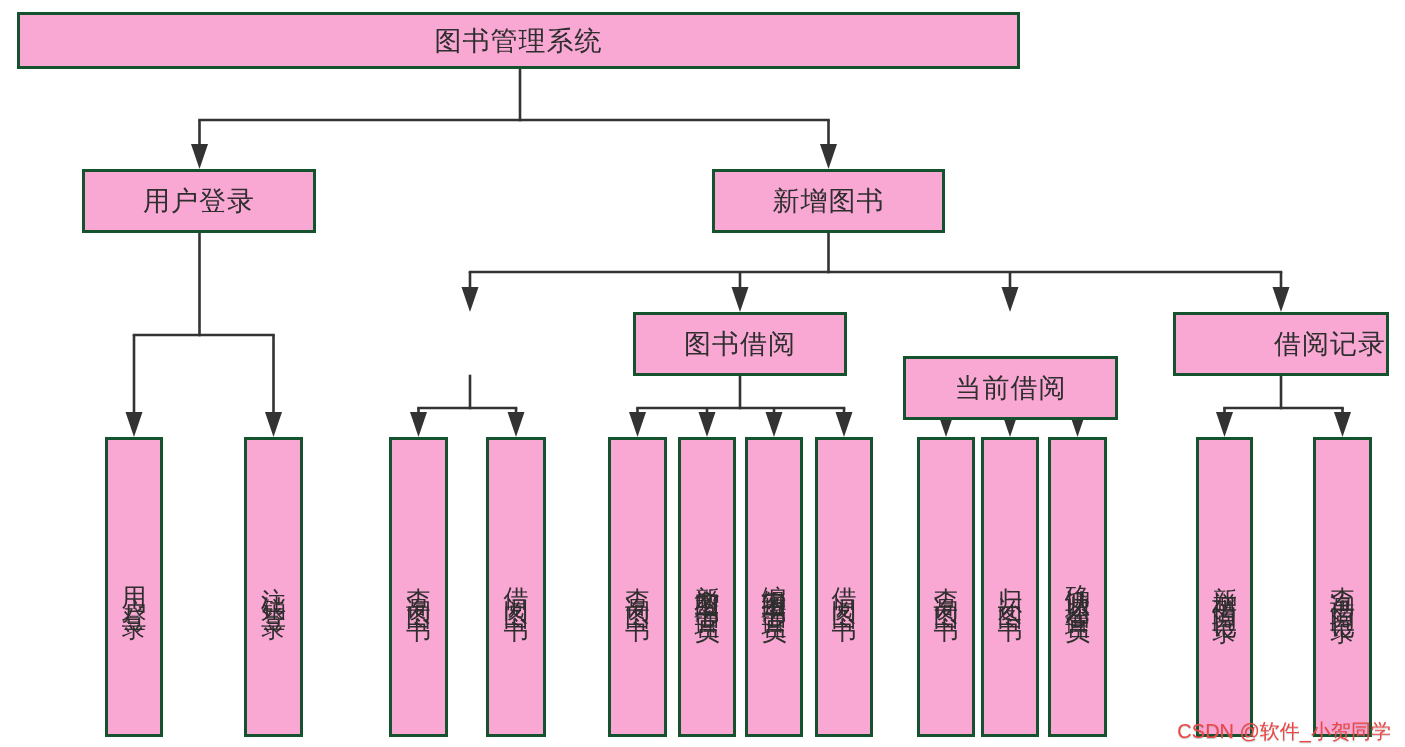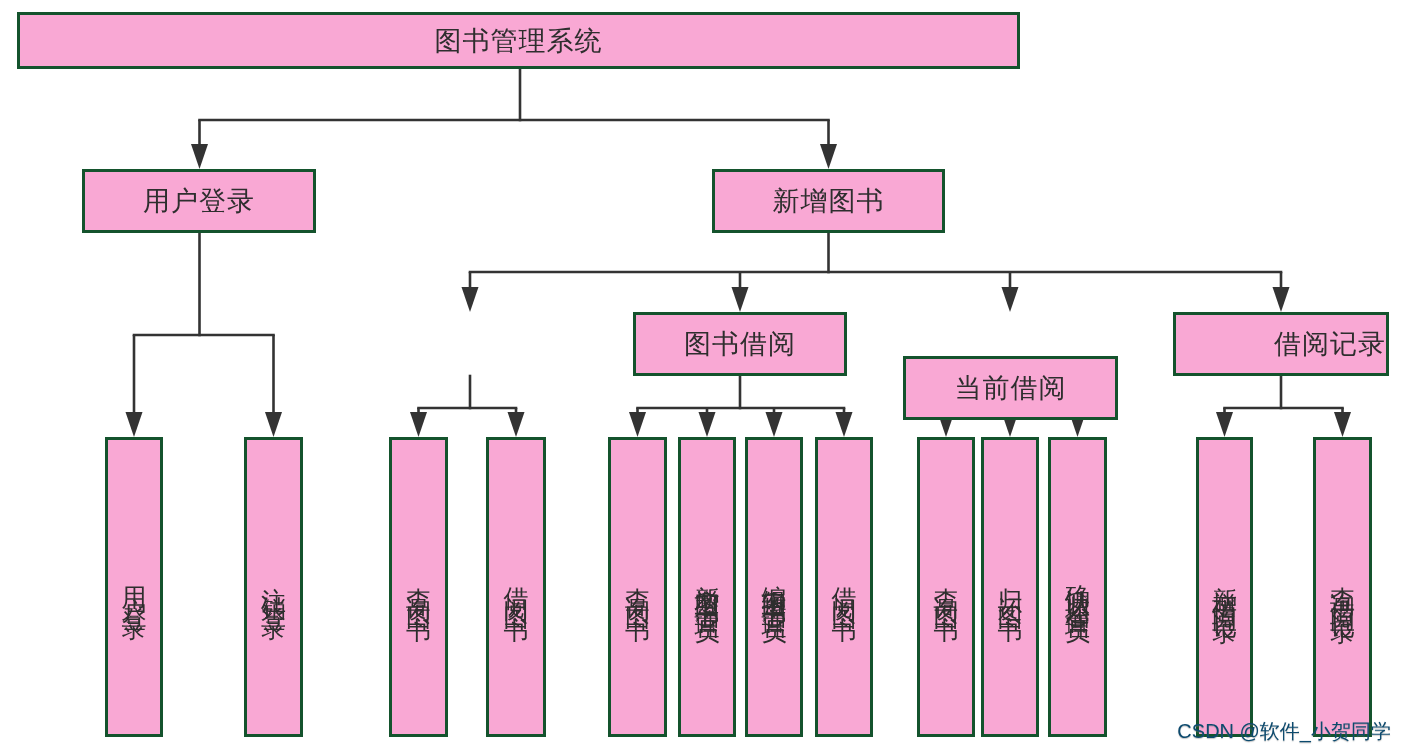--- a/index.html
+++ b/index.html
@@ -27,21 +27,21 @@
     font-size:25px;
     letter-spacing:5px;
     line-height:1;
   }
   .vbox.s span{letter-spacing:10px;}
   .vbox.m span{letter-spacing:7px;}
   .watermark{
     position:absolute;
     right:14px;bottom:2px;
     font-size:20px;
-    color:#0c4a6e;
+    color:#ef4444;
     text-shadow:0 1px 1px rgba(120,120,120,.45);
     z-index:3;
     white-space:nowrap;
   }
 </style>
 </head>
 <body>
 
 <div class="canvas">
 

